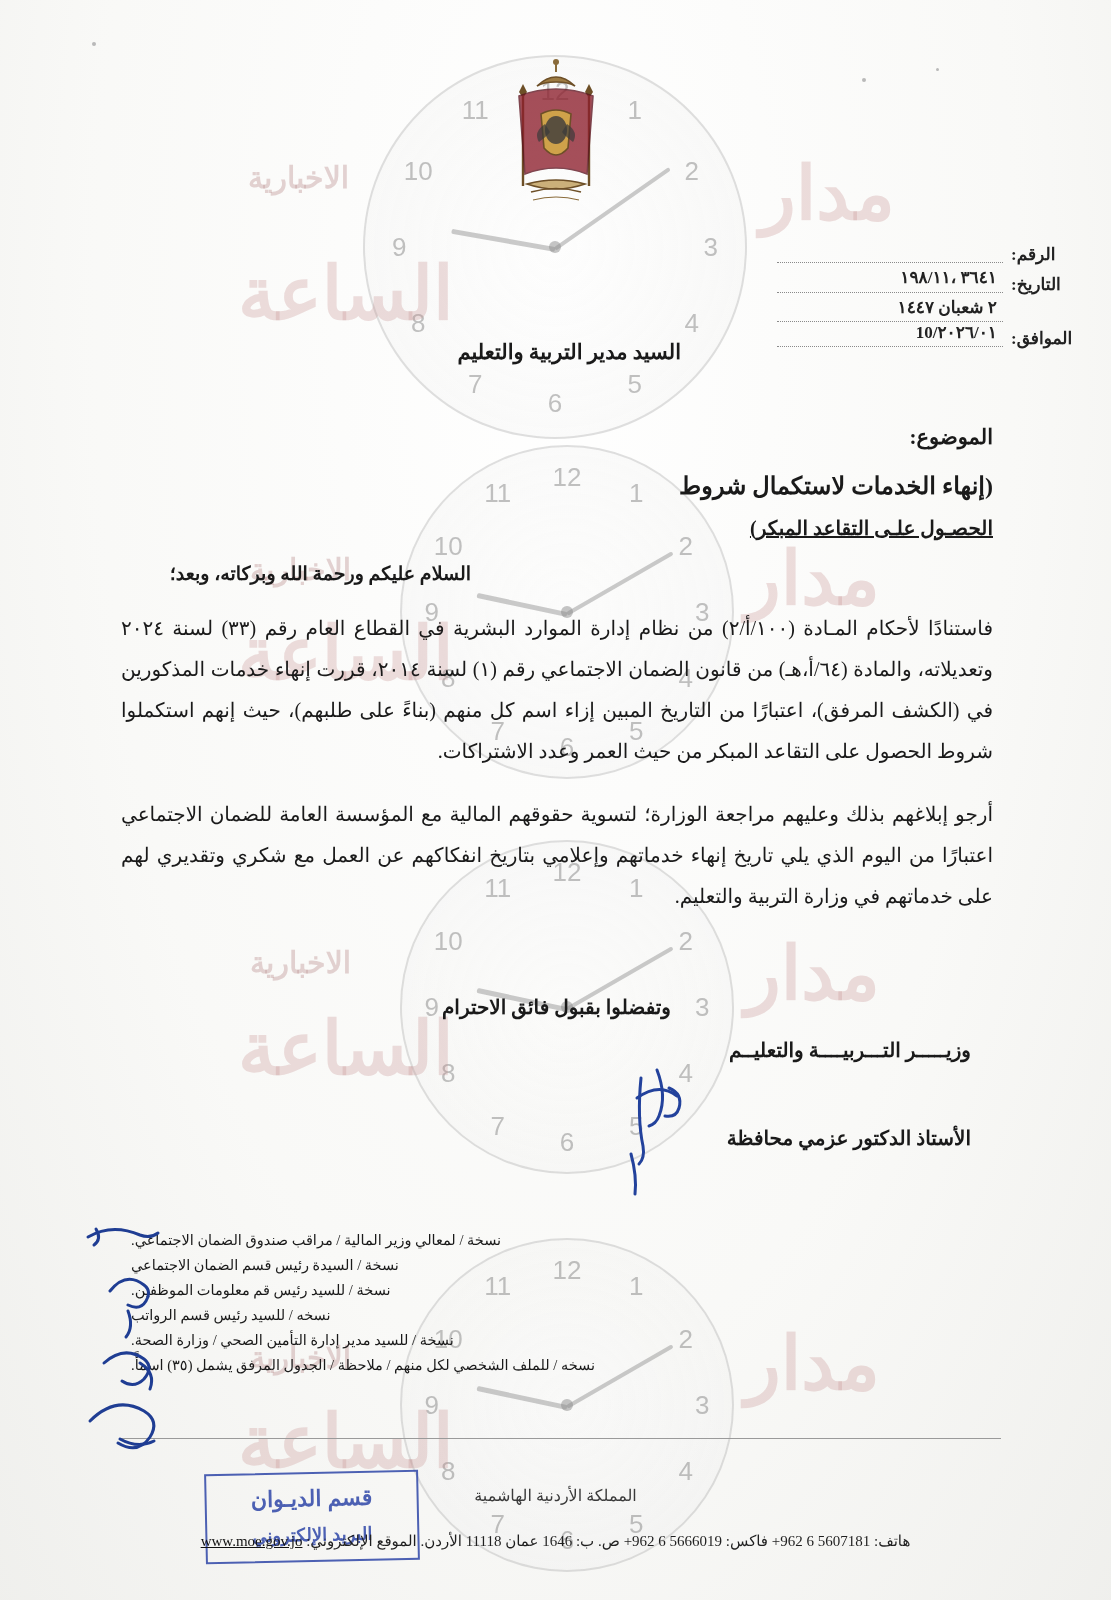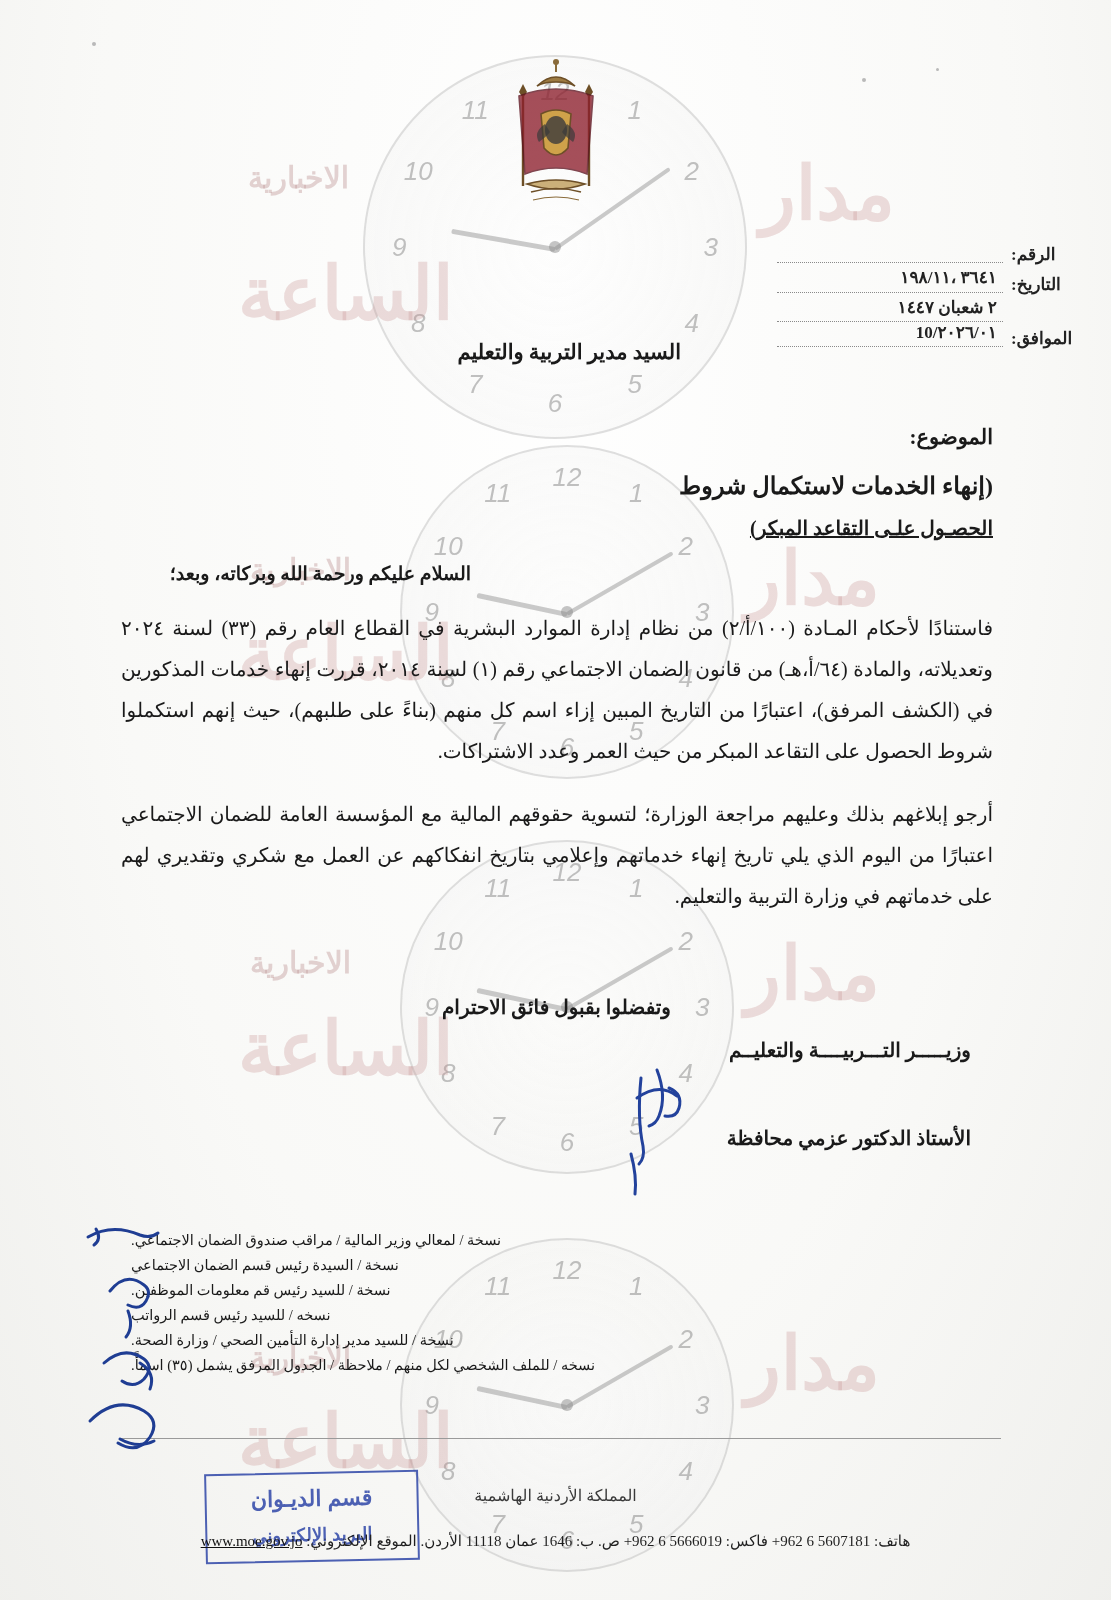--- a/index.html
+++ b/index.html
@@ -27,21 +27,20 @@
 
   
   .wm-clock {
     position: absolute;
     border-radius: 50%;
     border: 2px solid rgba(150,150,150,0.28);
     background: radial-gradient(circle at 50% 50%, rgba(250,250,250,0.25) 0%, rgba(235,235,235,0.20) 70%, rgba(225,225,225,0.18) 100%);
     color: rgba(120,120,120,0.45);
     font-family: "Liberation Sans", sans-serif;
     pointer-events: none;
-    font-style: italic;
   }
   .wm-clock .num {
     position: absolute;
     transform: translate(-50%, -50%);
     font-size: 26px;
   }
   .wm-clock .hand {
     position: absolute;
     background: rgba(140,140,140,0.45);
     transform-origin: 0% 50%;

